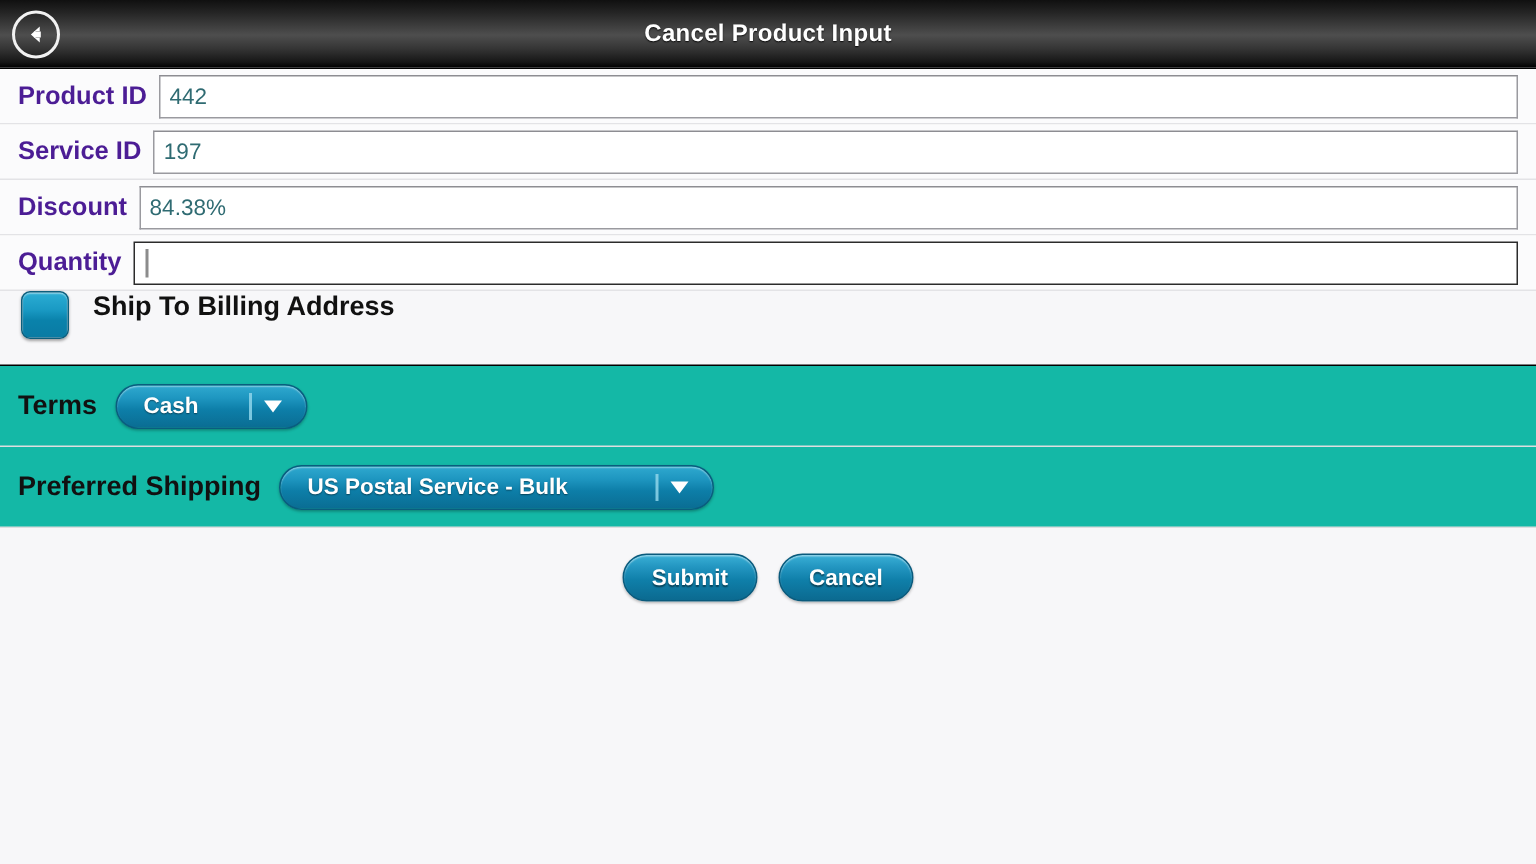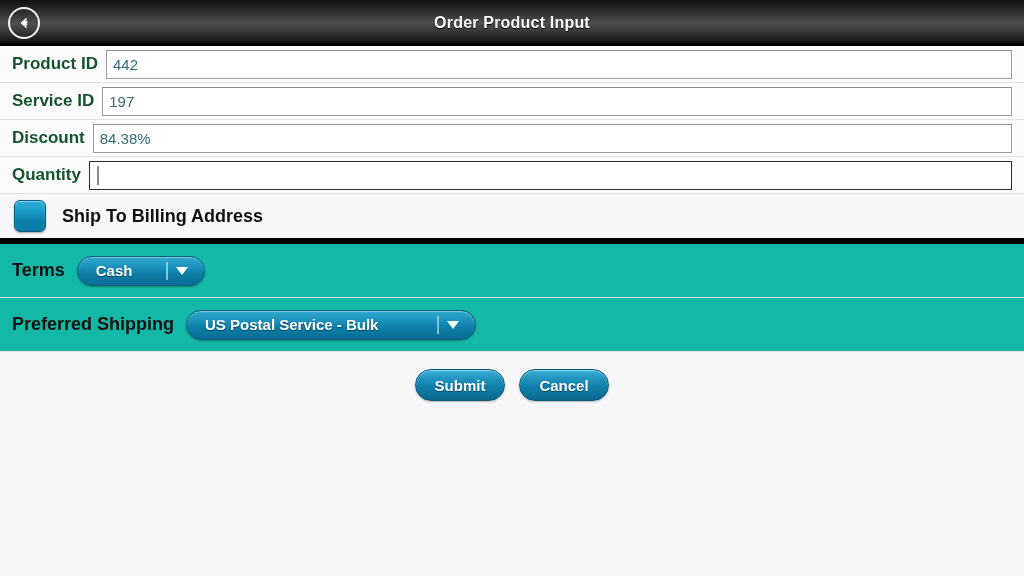--- a/index.html
+++ b/index.html
@@ -70,21 +70,21 @@
     align-items: center;
     height: 37px;
     background: #fbfbfc;
     border-bottom: 1px solid #e3e3e6;
     box-sizing: border-box;
     padding-left: 12px;
   }
   .field-label {
     font-size: 17px;
     font-weight: bold;
-    color: #14532d;
+    color: #4c1d95;
     white-space: nowrap;
     padding-right: 8px;
     user-select: none;
   }
   .field-input {
     flex: 1 1 auto;
     height: 29px;
     margin-right: 12px;
     background: #ffffff;
     border: 1px solid #9a9a9f;
@@ -105,24 +105,23 @@
     display: inline-block;
     width: 2px;
     height: 19px;
     background: #8c8c8c;
     margin-left: 1px;
   }
 
   
   .check-row {
     display: flex;
-    align-items: center;
     height: 50px;
     background: #f7f7f9;
-    border-bottom: 6px solid #000000;
+    border-bottom: 1px solid #000000;
     padding-left: 14px;
     box-sizing: border-box;
   }
   .checkbox {
     width: 32px;
     height: 32px;
     border-radius: 6px;
     background: linear-gradient(to bottom,
         #2badd4 0%,
         #1a9ac4 38%,
@@ -255,21 +254,21 @@
 
   <div class="titlebar">
     <div class="back-btn">
       <span>
         <svg width="18" height="18" viewBox="0 0 18 18">
           <path d="M11.5 3.6 L5.6 9 L11.5 14.4 L11.5 11.2 L8.7 11.2 L8.7 6.8 L11.5 6.8 Z" fill="#ffffff"></path>
           <rect x="7.6" y="7.0" width="4.6" height="4.0" fill="#ffffff"></rect>
         </svg>
       </span>
     </div>
-    <div class="titlebar-title">Order Product Input</div>
+    <div class="titlebar-title">Cancel Product Input</div>
   </div>
 
   <div class="form-area">
 
     <div class="field-row">
       <div class="field-label">Product ID</div>
       <div class="field-input">
         <span>442</span>
       </div>
     </div>

